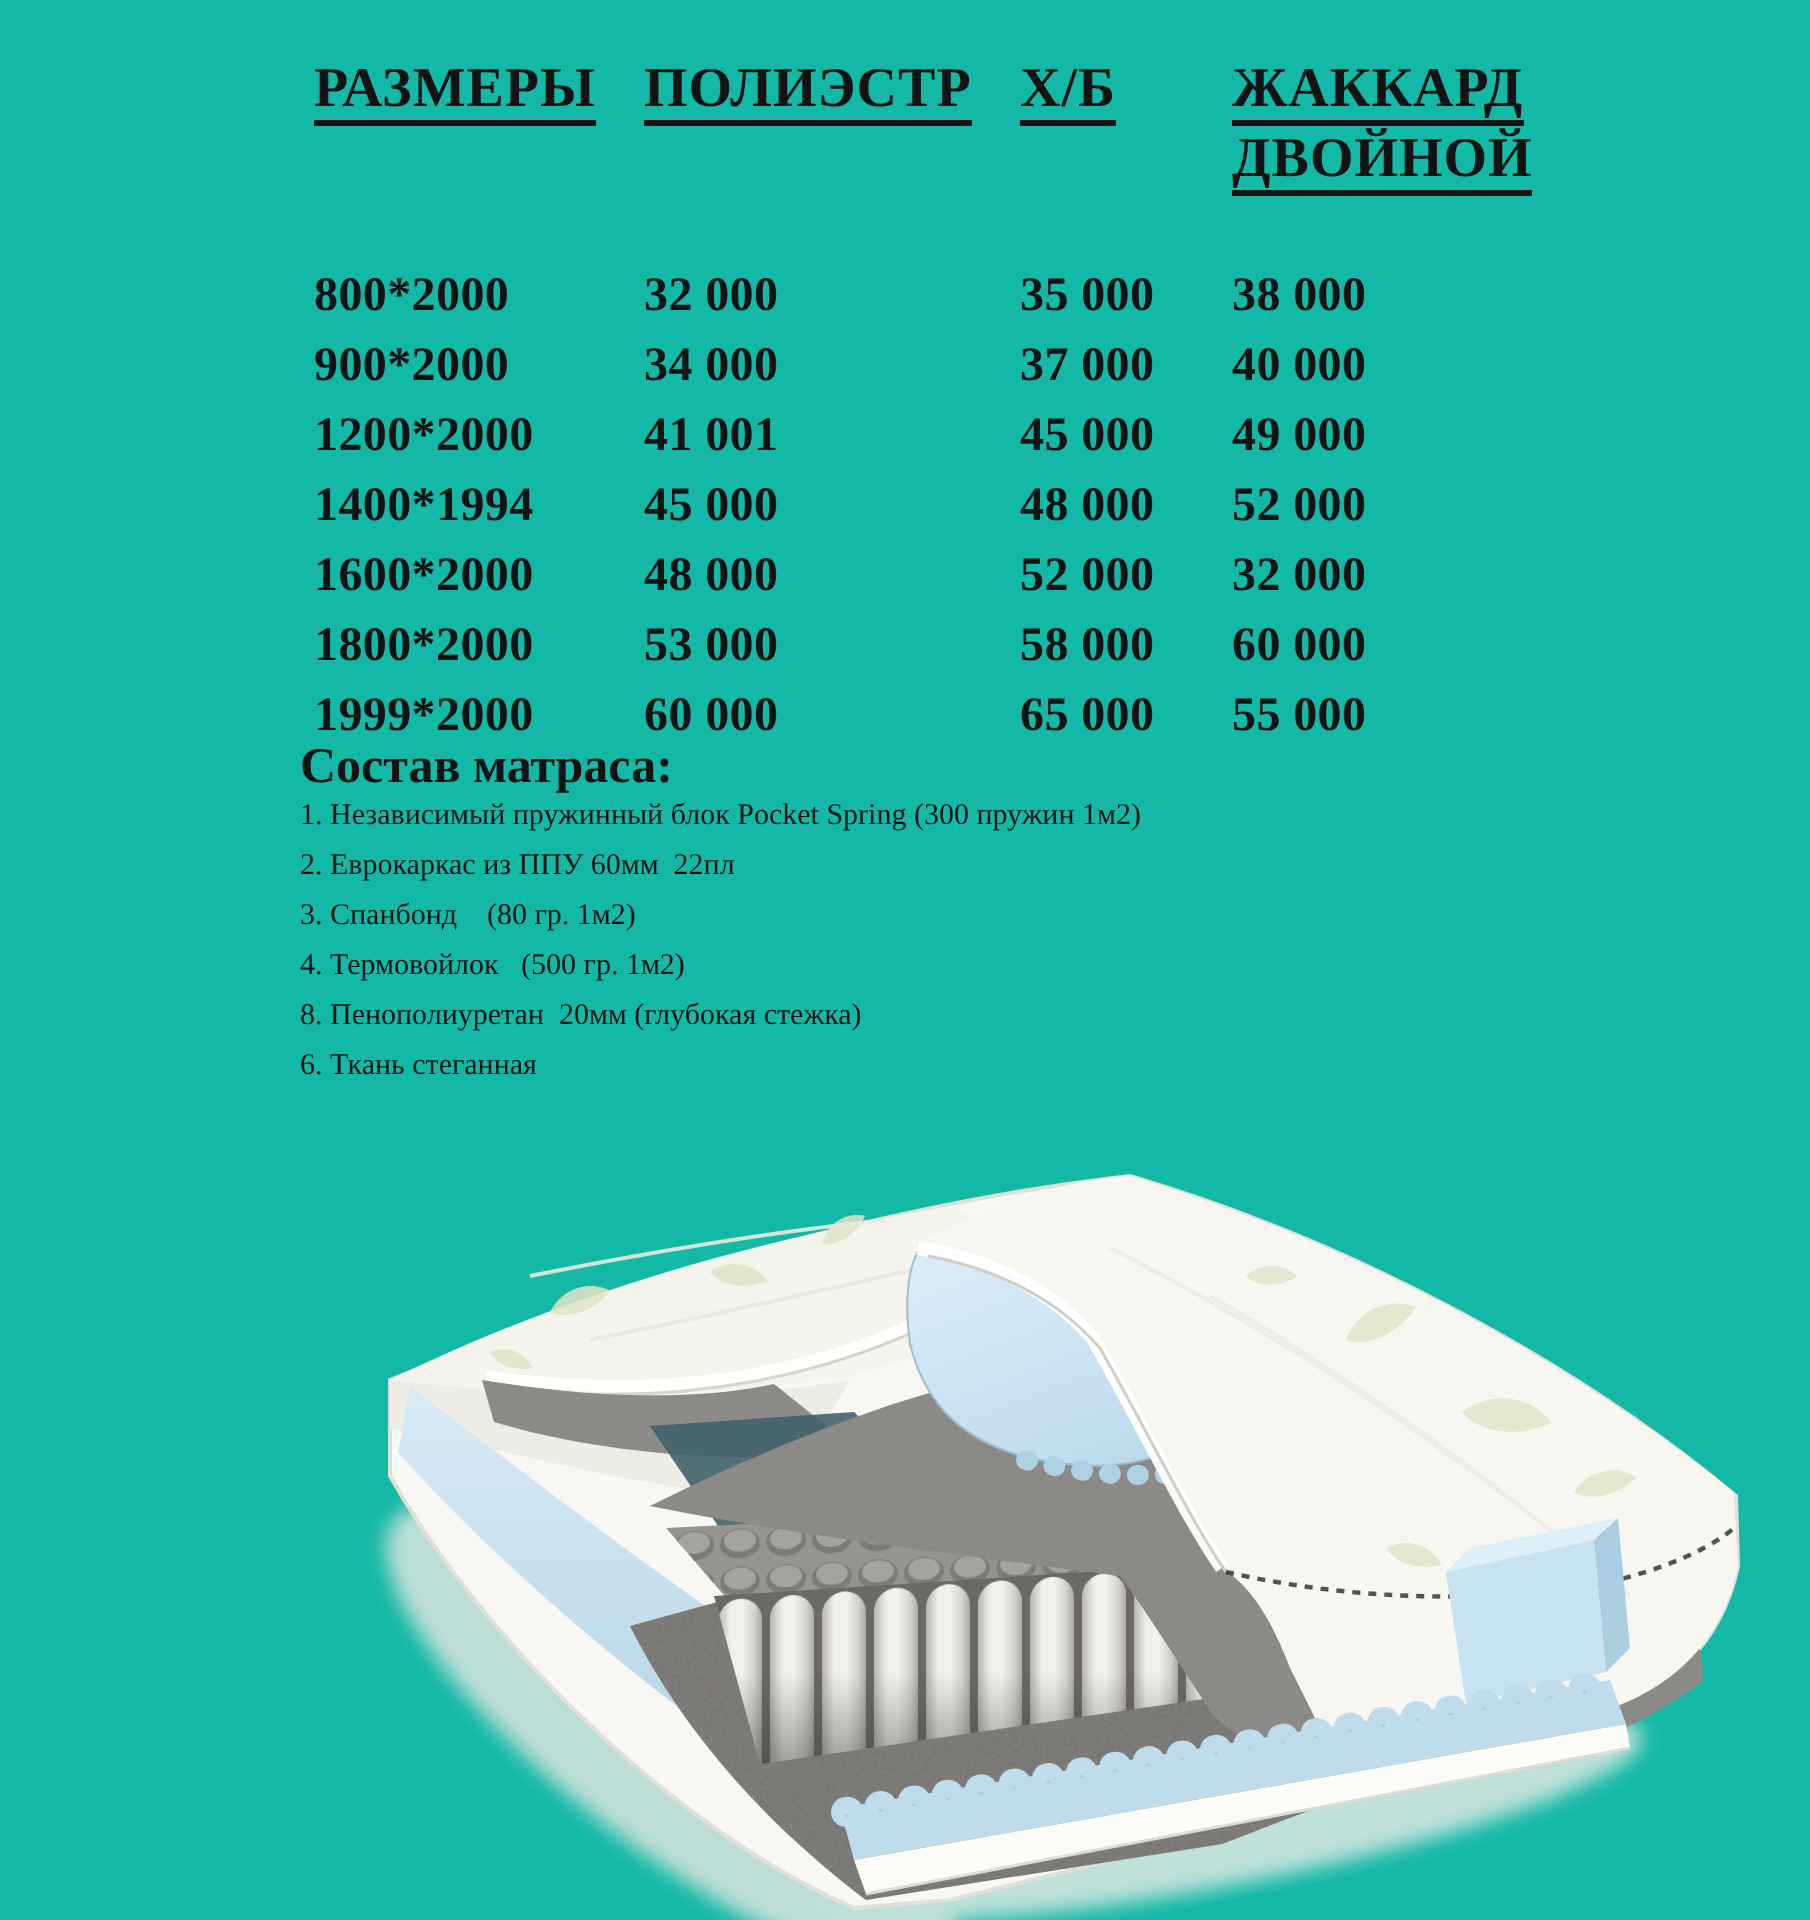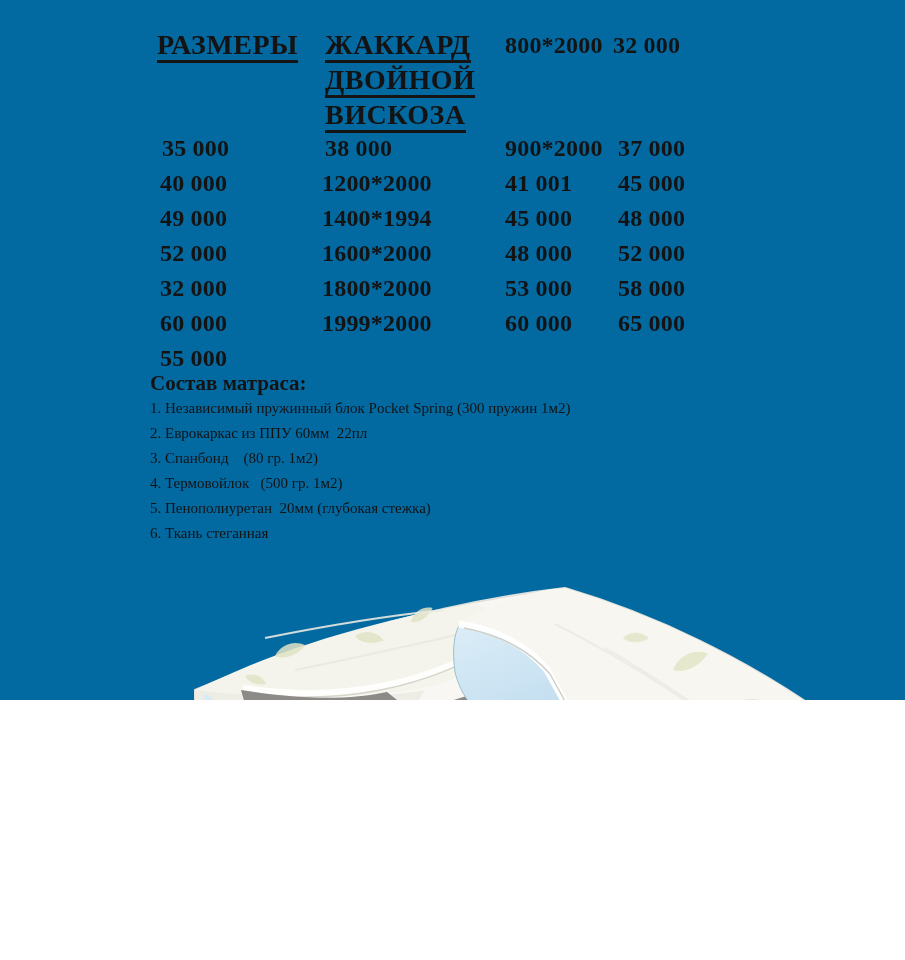--- a/index.html
+++ b/index.html
@@ -1,61 +1,67 @@
 <!DOCTYPE html>
 <html><head>
 <meta charset="utf-8">
 <style>
   html,body{margin:0;padding:0;background:#ffffff;}
   body{width:905px;height:960px;overflow:hidden;
        font-family:"Liberation Serif","DejaVu Serif",serif;color:#131313;}
-  .page{position:relative;width:905px;height:700px;background:#0369a1;overflow:hidden;}
+  .page{position:relative;width:905px;height:960px;background:#14b8a6;overflow:hidden;}
 
   
   .price-table{position:absolute;left:157px;top:28px;display:grid;
                grid-template-columns:165px 183px 108px 172px;}
   .th{font-weight:bold;font-size:28px;line-height:33px;letter-spacing:.5px;height:103px;}
   .th .u{display:inline-block;border-bottom:3px solid #151515;line-height:30px;padding-bottom:0;}
   .td{font-weight:bold;font-size:24px;height:35px;line-height:35px;letter-spacing:.2px;}
   .col-pad5{padding-left:5px;}
   .col-pad3{padding-left:3px;}
 
   
   .composition{position:absolute;left:150px;top:371px;width:640px;}
-  .comp-heading{font-weight:bold;font-size:21px;line-height:25px;}
+  .comp-heading{font-weight:bold;font-size:25px;line-height:25px;}
   .comp-item{font-size:15px;line-height:25px;white-space:pre-wrap;}
 
   
   .illustration{position:absolute;left:175px;top:578px;width:700px;height:382px;}
   .illustration svg{display:block;width:100%;height:100%;}
   .wm{font-family:"Liberation Sans","DejaVu Sans",sans-serif;font-size:13px;
       letter-spacing:1px;fill:#b7baa5;opacity:.85;}
 </style>
 </head>
 <body>
 
 <div class="page">
 
   <div class="price-table">
 
     <div class="th">
       <span class="u">РАЗМЕРЫ</span>
     </div>
+    <div class="th">
+      <span class="u">ПОЛИЭСТР</span>
+    </div>
+    <div class="th col-pad5">
+      <span class="u">Х/Б</span>
+    </div>
     <div class="th col-pad3">
       <div><span class="u">ЖАККАРД</span></div>
       <div><span class="u">ДВОЙНОЙ</span></div>
-      <div><span class="u">ВИСКОЗА</span></div>
     </div>
 
     <div class="td">800*2000</div>
     <div class="td">32 000</div>
     <div class="td col-pad5">35 000</div>
     <div class="td col-pad3">38 000</div>
 
     <div class="td">900*2000</div>
+    <div class="td">34 000</div>
     <div class="td col-pad5">37 000</div>
     <div class="td col-pad3">40 000</div>
 
     <div class="td">1200*2000</div>
     <div class="td">41 001</div>
     <div class="td col-pad5">45 000</div>
     <div class="td col-pad3">49 000</div>
 
     <div class="td">1400*1994</div>
     <div class="td">45 000</div>
@@ -77,21 +83,21 @@
     <div class="td col-pad5">65 000</div>
     <div class="td col-pad3">55 000</div>
   </div>
 
   <div class="composition">
     <div class="comp-heading">Состав матраса:</div>
     <div class="comp-item">1. Независимый пружинный блок Pocket Spring (300 пружин 1м2)</div>
     <div class="comp-item">2. Еврокаркас из ППУ 60мм  22пл</div>
     <div class="comp-item">3. Спанбонд    (80 гр. 1м2)</div>
     <div class="comp-item">4. Термовойлок   (500 гр. 1м2)</div>
-    <div class="comp-item">5. Пенополиуретан  20мм (глубокая стежка)</div>
+    <div class="comp-item">8. Пенополиуретан  20мм (глубокая стежка)</div>
     <div class="comp-item">6. Ткань стеганная</div>
   </div>
 
   <div class="illustration">
     <svg viewBox="0 0 700 382" xmlns="http://www.w3.org/2000/svg">
       <defs>
         <linearGradient id="gSpring" x1="0" y1="0" x2="1" y2="0">
           <stop offset="0" stop-color="#b9b6b0"></stop>
           <stop offset="0.28" stop-color="#efeeea"></stop>
           <stop offset="0.55" stop-color="#f2f1ed"></stop>

